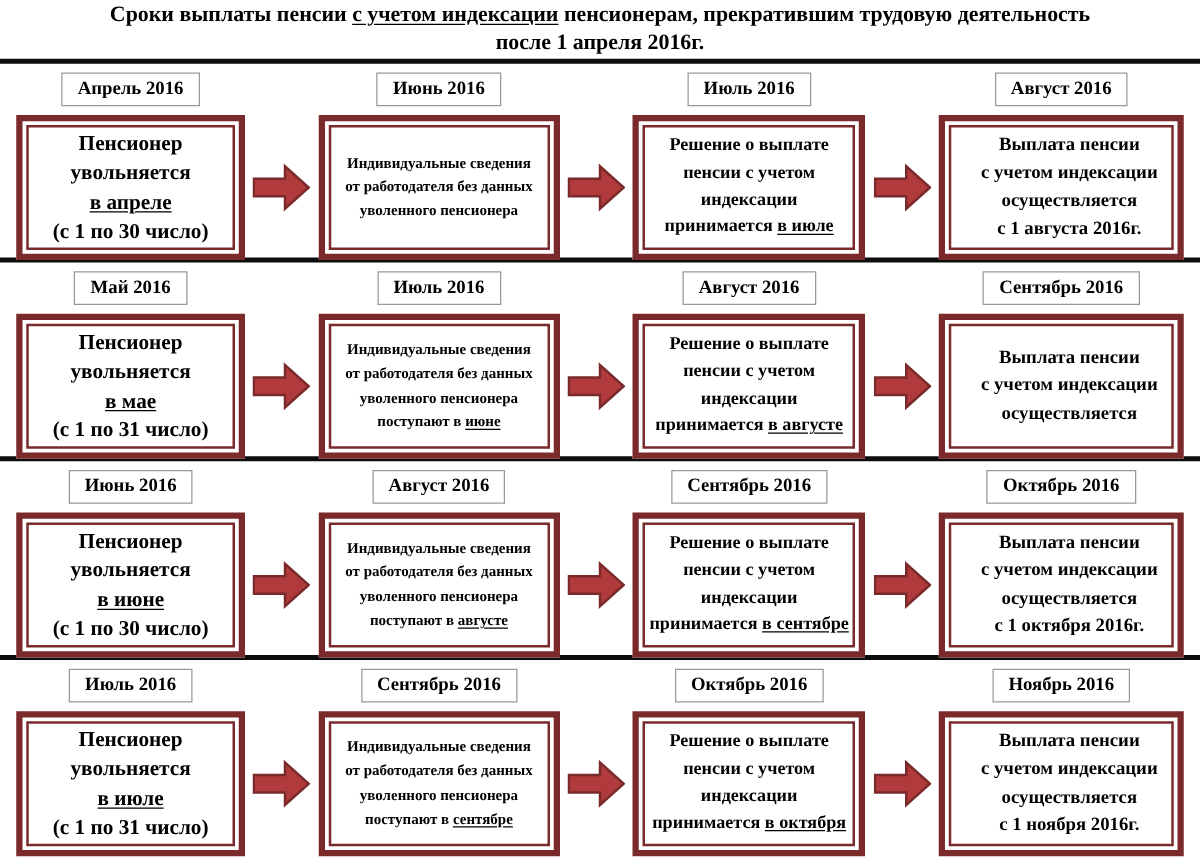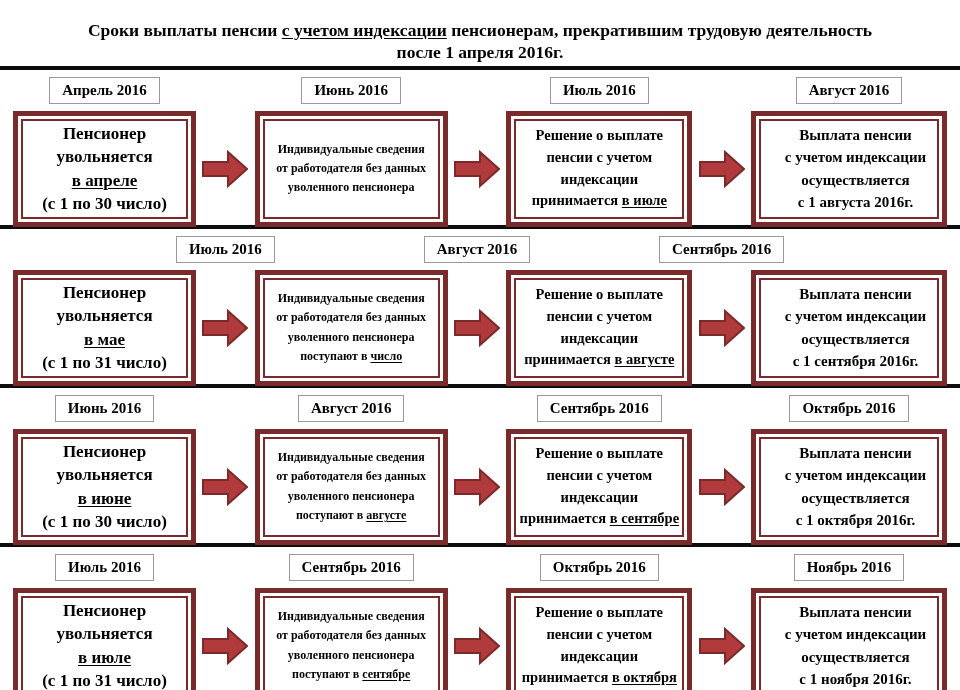--- a/index.html
+++ b/index.html
@@ -9,21 +9,21 @@
     --divider:#0d0d0d;
   }
   html,body{margin:0;padding:0;background:#fff;}
   body{
     width:960px;height:690px;overflow:hidden;
     font-family:"Liberation Serif","DejaVu Serif",serif;
     font-weight:bold;color:#000;
   }
   .title{
     text-align:center;
-    padding:20px 24px 2px;
+    padding:1px 24px 2px;
     font-size:17.5px;line-height:1.25;
   }
   .u{text-decoration:underline;text-underline-offset:2px;}
   .divider{height:4px;background:var(--divider);}
   .period-row{padding:7px 13px 4px;}
   .grid{
     display:grid;
     grid-template-columns:183px 48px 193px 48px 186px 48px 196px;
     justify-content:space-between;
     align-items:stretch;
@@ -133,20 +133,23 @@
           <div>осуществляется</div>
           <div>с 1 августа 2016г.</div>
         </div>
       </div>
     </div>
   </section>
   <div class="divider row-divider"></div>
 
   <section class="period-row">
     <div class="grid headers-row">
+      <div class="hcell">
+            <div class="month-header">Май 2016</div>
+          </div>
       <div class="acell"></div>
       <div class="hcell">
             <div class="month-header">Июль 2016</div>
           </div>
       <div class="acell"></div>
       <div class="hcell">
             <div class="month-header">Август 2016</div>
           </div>
       <div class="acell"></div>
       <div class="hcell">
@@ -165,21 +168,21 @@
       <div class="acell arrow-cell">
         <svg class="arrow-svg" viewBox="0 0 46 40" xmlns="http://www.w3.org/2000/svg">
           <polygon points="1,13 26,13 26,3 45,20 26,37 26,27 1,27" fill="var(--arrow)" stroke="var(--maroon)" stroke-width="2" stroke-linejoin="miter"></polygon>
         </svg>
       </div>
       <div class="bigbox info">
         <div class="bigbox-inner">
           <div>Индивидуальные сведения</div>
           <div>от работодателя без данных</div>
           <div>уволенного пенсионера</div>
-          <div><span>поступают в </span><span class="u">число</span></div>
+          <div><span>поступают в </span><span class="u">июне</span></div>
         </div>
       </div>
       <div class="acell arrow-cell">
         <svg class="arrow-svg" viewBox="0 0 46 40" xmlns="http://www.w3.org/2000/svg">
           <polygon points="1,13 26,13 26,3 45,20 26,37 26,27 1,27" fill="var(--arrow)" stroke="var(--maroon)" stroke-width="2" stroke-linejoin="miter"></polygon>
         </svg>
       </div>
       <div class="bigbox decision">
         <div class="bigbox-inner">
           <div>Решение о выплате</div>
@@ -191,21 +194,20 @@
       <div class="acell arrow-cell">
         <svg class="arrow-svg" viewBox="0 0 46 40" xmlns="http://www.w3.org/2000/svg">
           <polygon points="1,13 26,13 26,3 45,20 26,37 26,27 1,27" fill="var(--arrow)" stroke="var(--maroon)" stroke-width="2" stroke-linejoin="miter"></polygon>
         </svg>
       </div>
       <div class="bigbox payment">
         <div class="bigbox-inner">
           <div>Выплата пенсии</div>
           <div>с учетом индексации</div>
           <div>осуществляется</div>
-          <div>с 1 сентября 2016г.</div>
         </div>
       </div>
     </div>
   </section>
   <div class="divider row-divider"></div>
 
   <section class="period-row">
     <div class="grid headers-row">
       <div class="hcell">
             <div class="month-header">Июнь 2016</div>

